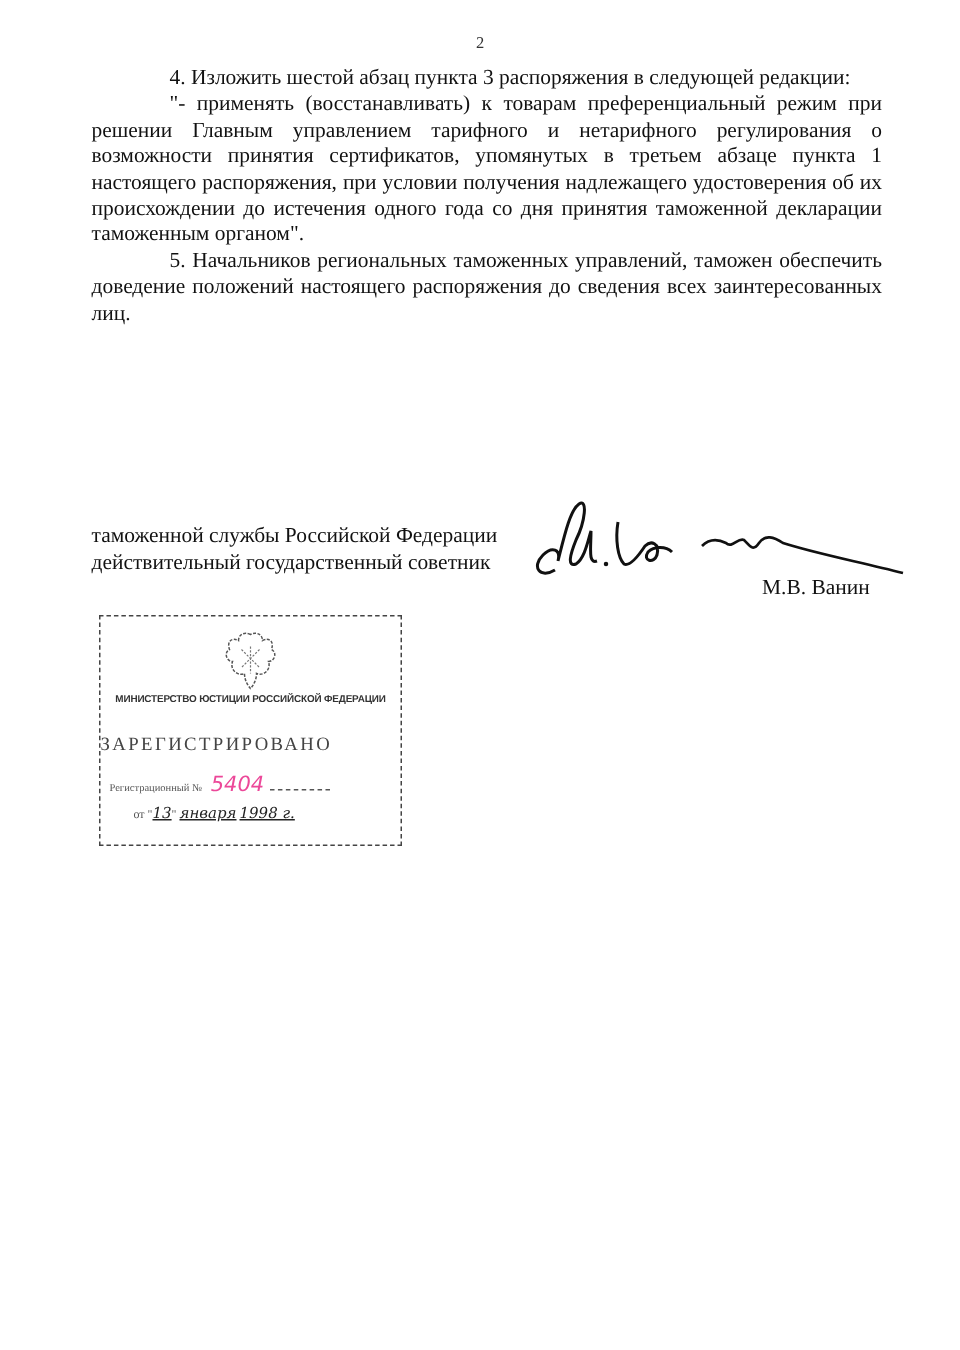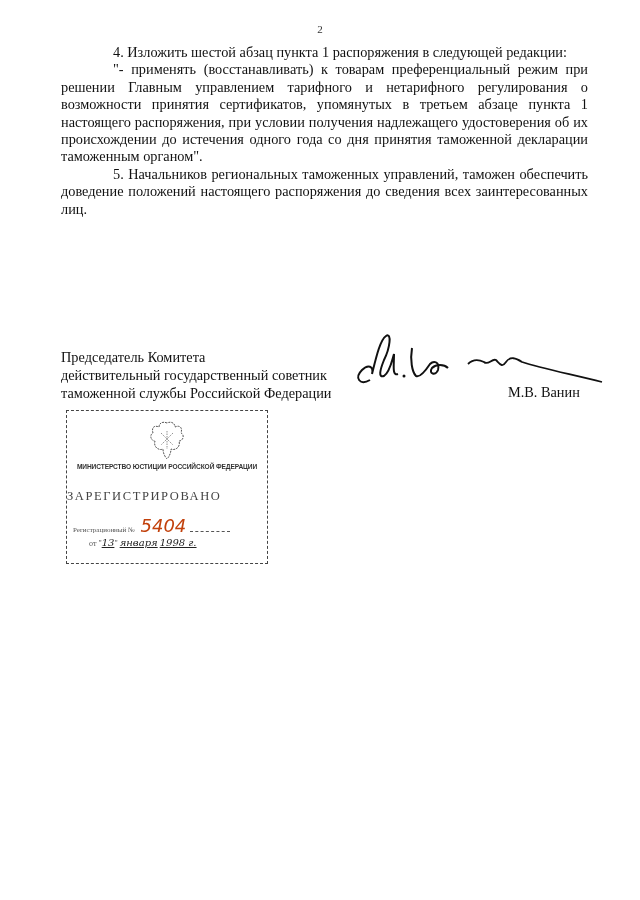--- a/index.html
+++ b/index.html
@@ -9,40 +9,39 @@
     .body-text p { margin: 0; text-align: justify; text-align-last: left; }
     .body-text p.indent { text-indent: 52px; }
     .sig-block { position: absolute; left: 61px; top: 348px; font-size: 14.3px; line-height: 18px; }
     .sig-name { position: absolute; left: 508px; top: 384px; font-size: 14.3px; }
     .signature { position: absolute; left: 350px; top: 330px; width: 255px; height: 60px; }
     .stamp { position: absolute; left: 66px; top: 410px; width: 200px; height: 152px; border: 1.5px dashed #555; border-color: #444; }
     .stamp .emblem { position: absolute; left: 78px; top: 8px; width: 44px; height: 42px; }
     .stamp .ministry { position: absolute; left: 2px; top: 52px; width: 196px; text-align: center; font-size: 6.6px; letter-spacing: -0.1px; color: #333; font-family: "Liberation Sans", sans-serif; font-weight: bold; white-space: nowrap; }
     .stamp .registered { position: absolute; left: 0; top: 78px; width: 200px; font-size: 12.5px; letter-spacing: 1.6px; color: #444; }
     .stamp .reg-row { position: absolute; left: 6px; top: 104px; width: 190px; font-size: 7px; color: #555; white-space: nowrap; }
-    .stamp .reg-row .handwrite { font-family: "DejaVu Sans", sans-serif; font-style: italic; font-size: 18px; color: #c2410c; margin-left: 4px; }
+    .stamp .reg-row .handwrite { font-family: "DejaVu Sans", sans-serif; font-style: italic; font-size: 14px; color: #ec4899; margin-left: 4px; }
     .stamp .reg-row .line { display: inline-block; width: 40px; border-bottom: 1px dashed #555; margin-left: 2px; }
     .stamp .date-row { position: absolute; left: 22px; top: 126px; width: 178px; font-size: 8px; color: #555; white-space: nowrap; }
     .stamp .date-row .handwrite { font-family: "DejaVu Serif", serif; font-style: italic; font-size: 10px; color: #222; text-decoration: underline; }
   </style>
 </head>
 <body>
 
 <div class="page-num">2</div>
 
 <div class="body-text">
-  <p class="indent">4. Изложить шестой абзац пункта 1 распоряжения в следующей редакции:</p>
+  <p class="indent">4. Изложить шестой абзац пункта 3 распоряжения в следующей редакции:</p>
   <p class="indent">"- применять (восстанавливать) к товарам преференциальный режим при решении Главным управлением тарифного и нетарифного регулирования о возможности принятия сертификатов, упомянутых в третьем абзаце пункта 1 настоящего распоряжения, при условии получения надлежащего удостоверения об их происхождении до истечения одного года со дня принятия таможенной декларации таможенным органом".</p>
   <p class="indent">5. Начальников региональных таможенных управлений, таможен обеспечить доведение положений настоящего распоряжения до сведения всех заинтересованных лиц.</p>
 </div>
 
 <div class="sig-block">
-  <div>Председатель Комитета</div>
+  <div>таможенной службы Российской Федерации</div>
   <div>действительный государственный советник</div>
-  <div>таможенной службы Российской Федерации</div>
 </div>
 
 <svg class="signature" viewBox="0 0 255 60">
   <path d="M20,50 C10,56 4,48 12,40 C18,34 24,36 22,44 C26,28 30,10 36,6 C42,2 40,18 34,30 C30,40 28,48 34,46 C40,42 42,30 44,24 C44,36 42,46 48,44" fill="none" stroke="#111" stroke-width="2"></path>
   <circle cx="54" cy="46" r="1.5" fill="#111"></circle>
   <path d="M62,18 C60,30 62,42 66,46 C70,48 76,40 80,34 C84,30 90,32 88,40 C86,46 78,44 82,38 C86,34 94,34 98,38" fill="none" stroke="#111" stroke-width="2"></path>
   <path d="M118,34 C124,28 130,30 134,32 C138,36 142,28 146,30 C150,34 152,38 156,32 C160,26 166,28 172,32 C190,38 220,44 252,52" fill="none" stroke="#111" stroke-width="1.8"></path>
 </svg>
 
 <div class="sig-name">М.В. Ванин</div>

